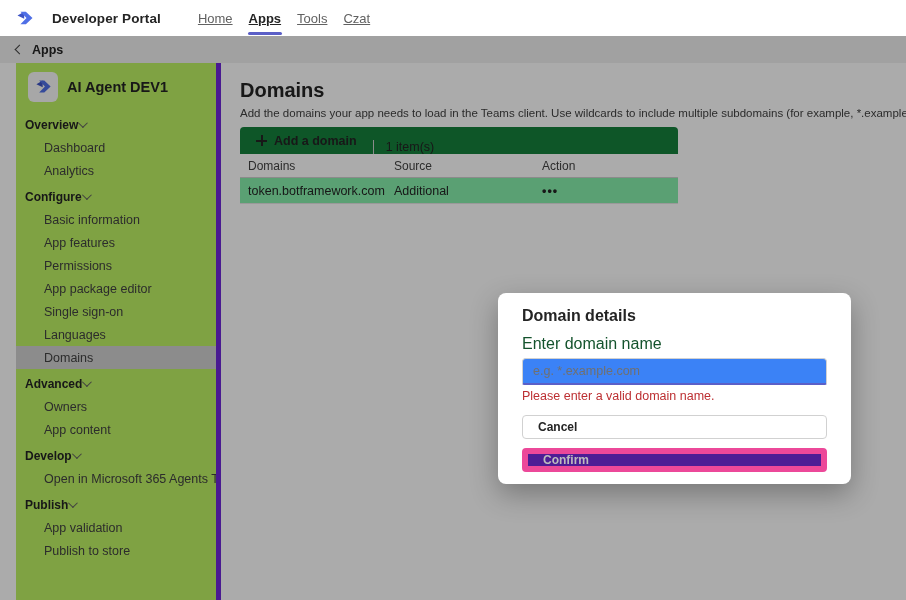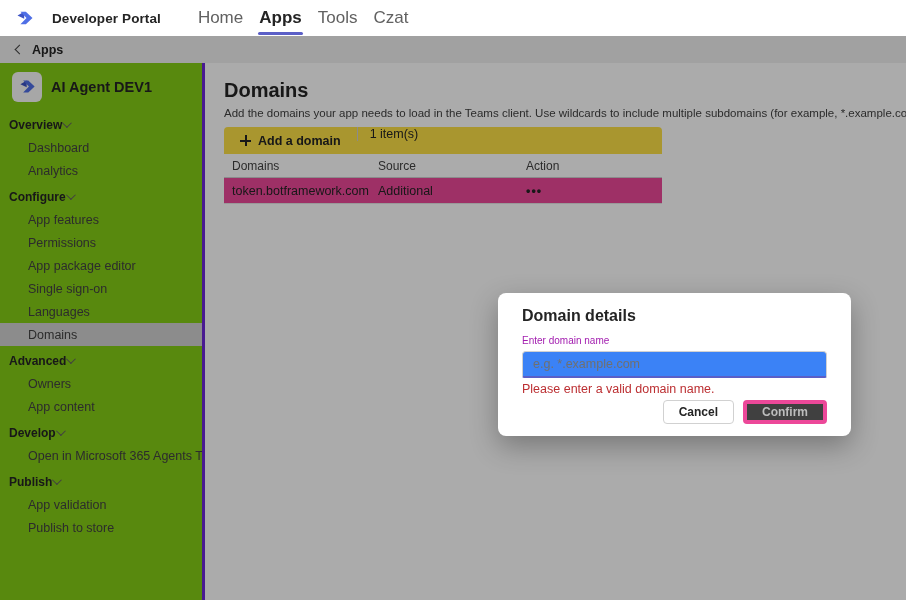--- a/index.html
+++ b/index.html
@@ -11,22 +11,22 @@
 
   
   .header {
     position:absolute; top:0; left:0; width:906px; height:36px;
     background:#fff; display:flex; align-items:center; z-index:30;gap:8px;
   }
   .brand-logo { width:20px; height:20px; margin-left:15px; flex:0 0 auto; }
   .brand-name { font-size:13.5px; font-weight:bold; margin-left:9px; letter-spacing:.1px; }
   .top-nav { display:flex; align-items:center; margin-left:21px; height:100%; }
   .top-nav-item {
-    font-size:17px; color:#616161; padding:0 8px; height:100%;
-    display:flex; align-items:center; position:relative; cursor:pointer;
+    font-size:13px; color:#616161; padding:0 8px; height:100%;
+    display:flex; align-items:center; position:relative; cursor:pointer;text-decoration:underline;
   }
   .top-nav-item.active { color:#242424; font-weight:bold; }
   .top-nav-item.active::after {
     content:""; position:absolute; left:7px; right:7px; bottom:1px;
     height:3px; border-radius:2px; background:#5b5fc7;
   }
 
   
   .crumb-bar {
     position:absolute; top:36px; left:0; width:906px; height:27px;
@@ -36,22 +36,22 @@
     width:7px; height:7px; border-left:1.6px solid #424242; border-bottom:1.6px solid #424242;
     transform:rotate(45deg); margin-left:16px;
   }
   .crumb-label { font-size:12.5px; font-weight:bold; margin-left:9px; color:#242424; }
 
   
   .layout { position:absolute; top:63px; left:0; width:906px; height:537px; display:flex; }
 
   
   .sidebar {
-    width:205px; flex:0 0 205px; background:#84cc16;
-    border-right:3px solid #6d28d9; overflow:hidden;
+    width:205px; flex:0 0 205px; background:#bef264;
+    border-right:5px solid #6d28d9; overflow:hidden;margin-left:16px;
   }
   .app-head { height:47px; display:flex; align-items:center; padding:0 12px; }
   .app-icon {
     width:30px; height:30px; border-radius:6px; background:#fafafa;
     display:flex; align-items:center; justify-content:center; flex:0 0 auto;
   }
   .app-icon svg { width:19px; height:19px; }
   .app-name { font-size:14.5px; font-weight:bold; margin-left:9px; white-space:nowrap; }
 
   .side-hdr {
@@ -69,66 +69,66 @@
   }
   .side-item.selected { background:#d1d1d1; }
 
   
   .main { flex:1 1 auto; background:#fff; padding:15px 0 0 19px; position:relative; }
   .page-title { font-size:20px; font-weight:600; line-height:24px; color:#242424; }
   .page-desc { font-size:11.5px; line-height:14px; color:#424242; margin-top:4px; white-space:nowrap; }
 
   .table-card { width:438px; margin-top:7px; }
   .toolbar {
-    height:27px; background:#fde047; border-radius:4px 4px 0 0;
-    display:flex; align-items:flex-start; padding-left:10px;
+    height:27px; background:#15803d; border-radius:4px 4px 0 0;
+    display:flex; align-items:flex-end; padding-left:10px;
   }
   .add-btn { display:flex; align-items:center; cursor:pointer; padding:0 6px; height:100%; }
   .plus-icon { position:relative; width:11px; height:11px; margin-right:7px; }
   .plus-icon::before { content:""; position:absolute; left:0; top:5px; width:11px; height:1.6px; background:#242424; }
   .plus-icon::after  { content:""; position:absolute; left:5px; top:0; width:1.6px; height:11px; background:#242424; }
   .add-btn-label { font-size:12.5px; font-weight:600; color:#242424; }
   .toolbar-divider { width:1px; height:14px; background:#cfcfcf; margin:0 12px 0 10px; }
   .item-count { font-size:12.5px; color:#242424; }
 
   .tbl-row { display:grid; grid-template-columns:146px 148px 1fr; align-items:center; }
   .tbl-head { height:24px; border-bottom:1px solid #cfcfcf; }
   .tbl-head .cell { font-size:12px; color:#424242; padding-left:8px; }
-  .tbl-data { height:26px; border-bottom:1px solid #e4e4e4; background:#ec4899; }
+  .tbl-data { height:26px; border-bottom:1px solid #e4e4e4; background:#86efac; }
   .tbl-data .cell { font-size:12.5px; color:#242424; padding-left:8px; }
   .row-actions { font-size:11px; font-weight:bold; letter-spacing:1px; cursor:pointer; color:#242424; }
 
   
   .dim-overlay {
     position:absolute; left:0; top:36px; width:906px; height:564px;
     background:rgba(0,0,0,0.33); z-index:40;
   }
   .modal {
     position:absolute; left:498px; top:293px; width:353px; z-index:50;
     background:#fff; border-radius:8px; padding:13px 24px 12px;
     box-shadow:0 10px 28px rgba(0,0,0,0.30);
   }
   .modal-title { font-size:16px; font-weight:bold; color:#242424; line-height:20px; }
-  .field-label { font-size:10px; color:#a21caf; margin-top:9px; }
+  .field-label { font-size:16px; color:#14532d; margin-top:9px; }
   .domain-input {
     width:100%; height:27px; margin-top:5px; padding:0 10px;
     font-family:"Liberation Sans","DejaVu Sans",sans-serif; font-size:12.5px; color:#242424;
     border:1px solid #d1d1d1; border-bottom:2px solid #5b5fc7;
     border-radius:4px 4px 2px 2px; outline:none; background:#3b82f6;
   }
   .domain-input::placeholder { color:#707070; }
   .error-text { font-size:12.5px; color:#bc2f32; margin-top:4px; }
-  .modal-footer { display:flex; justify-content:flex-end; gap:9px; margin-top:4px; }
+  .modal-footer { display:flex; justify-content:flex-end; gap:9px; margin-top:12px;flex-direction:column; }
   .btn {
     height:24px; padding:0 15px; font-size:12px; font-weight:600; border-radius:4px;
     font-family:"Liberation Sans","DejaVu Sans",sans-serif; cursor:pointer;
     display:flex; align-items:center;
   }
   .btn-secondary { background:#fff; border:1px solid #d1d1d1; color:#242424; }
-  .btn-disabled { background:#404040; border:4px solid #ec4899; color:#bdbdbd; cursor:default; }
+  .btn-disabled { background:#4c1d95; border:6px solid #ec4899; color:#bdbdbd; cursor:default; }
 </style>
 </head>
 <body>
 
 <div class="header">
   <svg class="brand-logo" viewBox="0 0 24 24">
     <path fill="#3d53c5" d="M3 9 L11 4.5 L11 13 Z"></path>
     <path fill="#4f6fe6" d="M6.5 4.5 L13 4.5 L21 12 L13 19.5 L6.5 19.5 L13.8 12 Z"></path>
   </svg>
   <div class="brand-name">Developer Portal</div>
@@ -162,20 +162,21 @@
       <span class="side-hdr-label">Overview</span>
       <span class="chev-down"></span>
     </div>
     <div class="side-item">Dashboard</div>
     <div class="side-item">Analytics</div>
 
     <div class="side-hdr">
       <span class="side-hdr-label">Configure</span>
       <span class="chev-down"></span>
     </div>
+    <div class="side-item">Basic information</div>
     <div class="side-item">App features</div>
     <div class="side-item">Permissions</div>
     <div class="side-item">App package editor</div>
     <div class="side-item">Single sign-on</div>
     <div class="side-item">Languages</div>
     <div class="side-item selected">Domains</div>
 
     <div class="side-hdr">
       <span class="side-hdr-label">Advanced</span>
       <span class="chev-down"></span>

